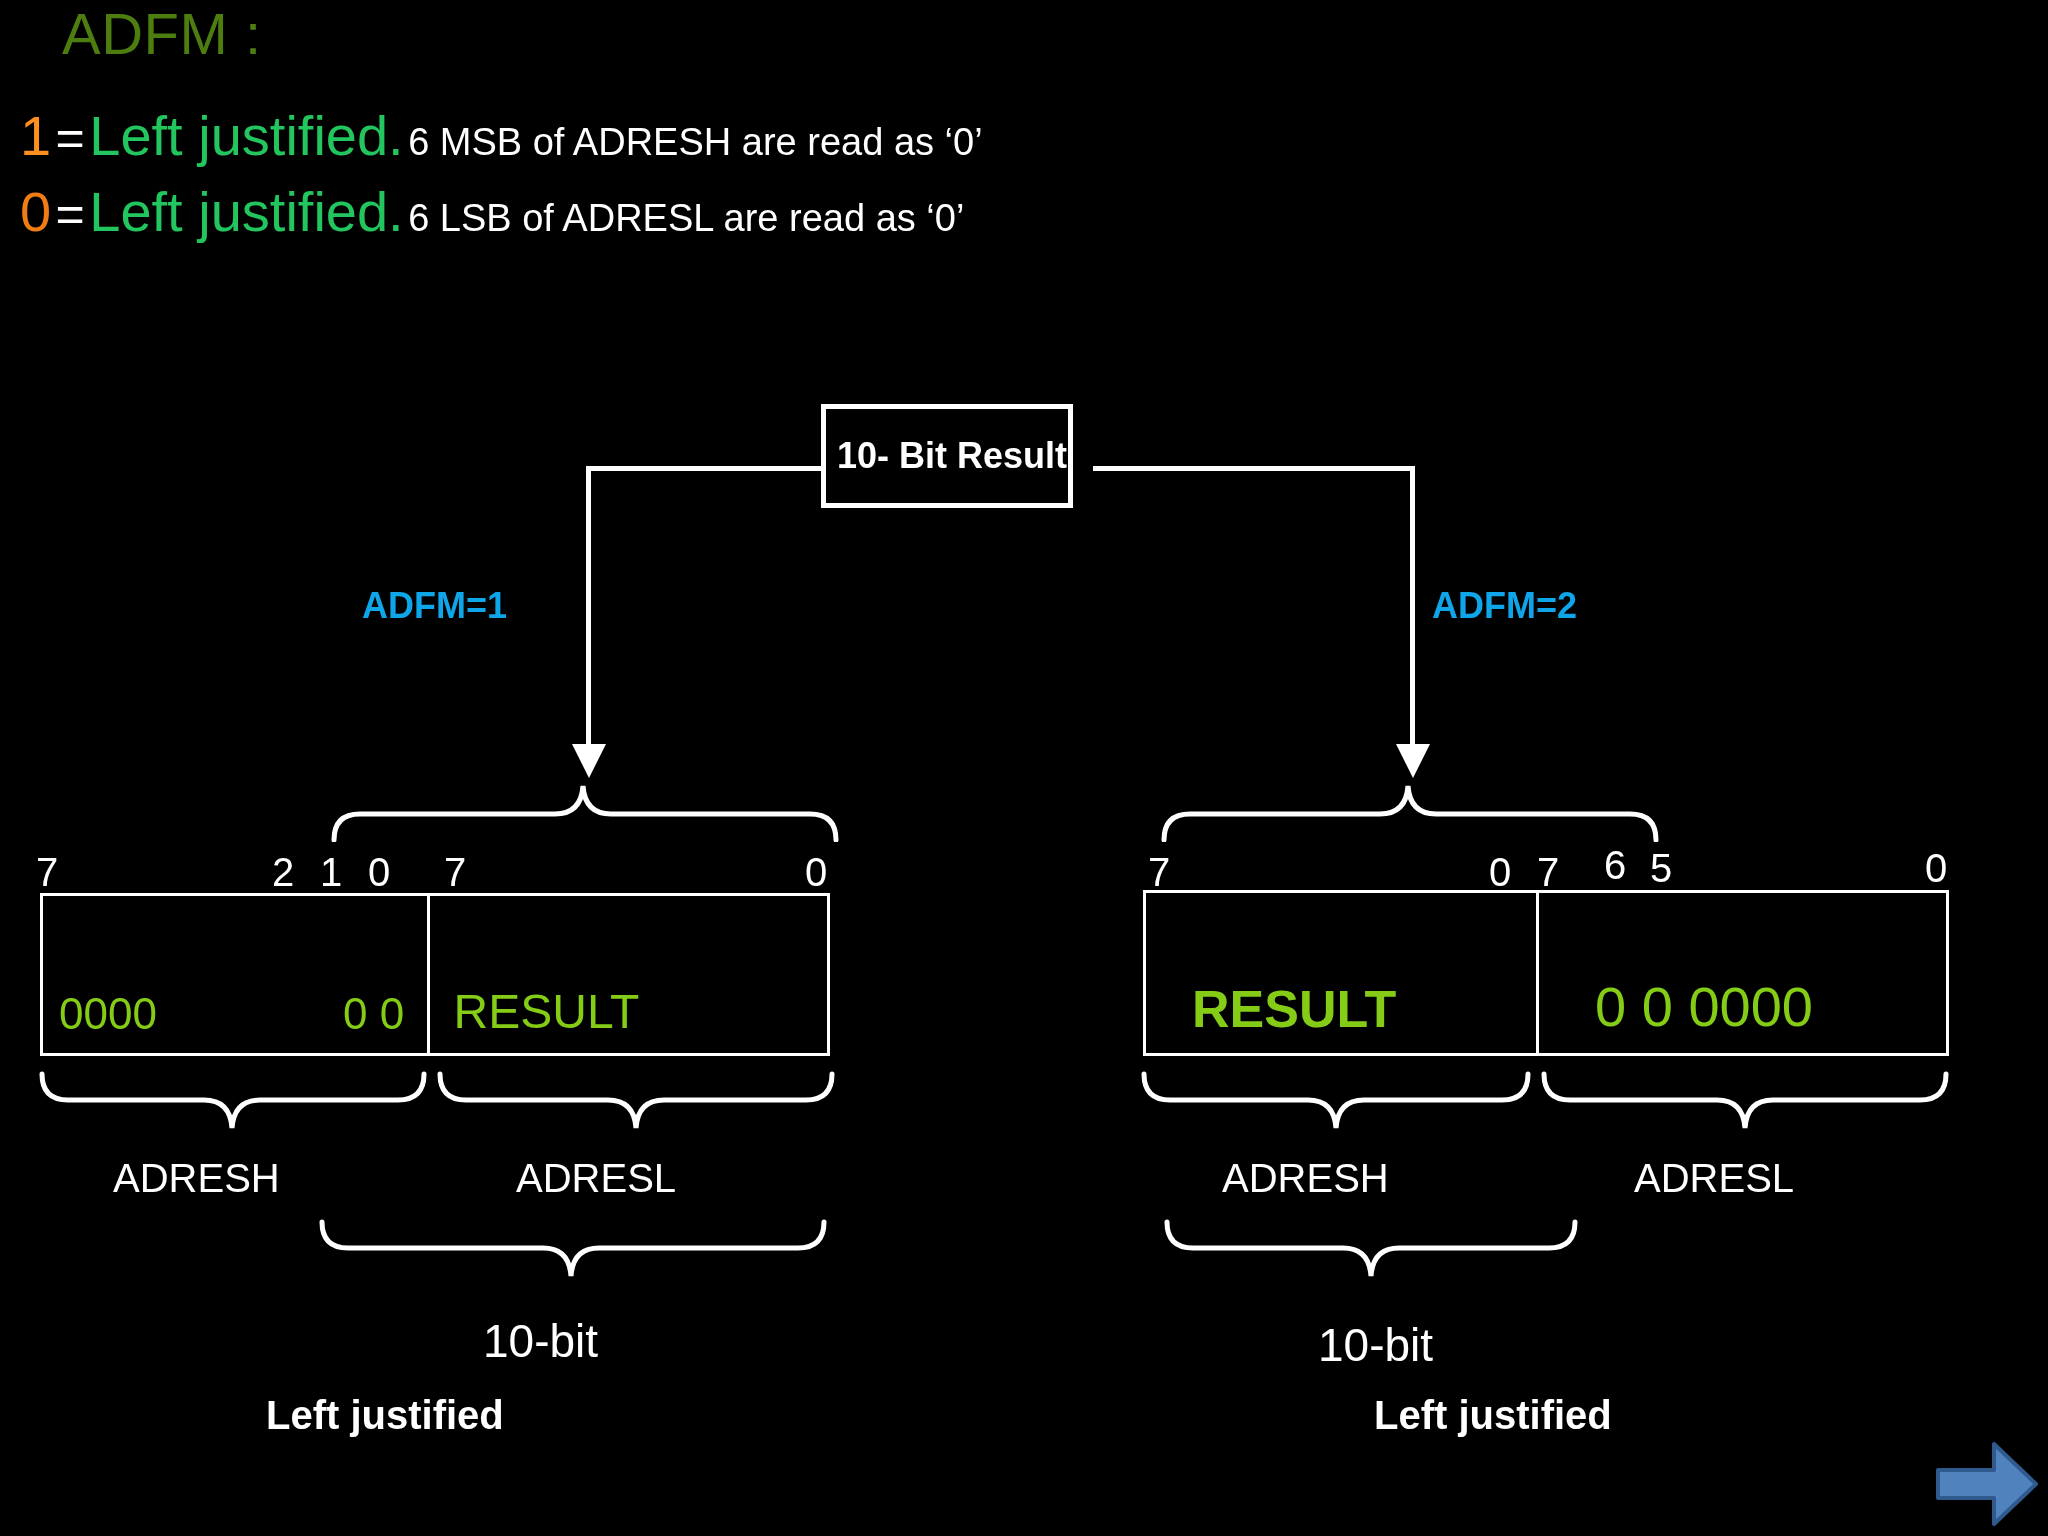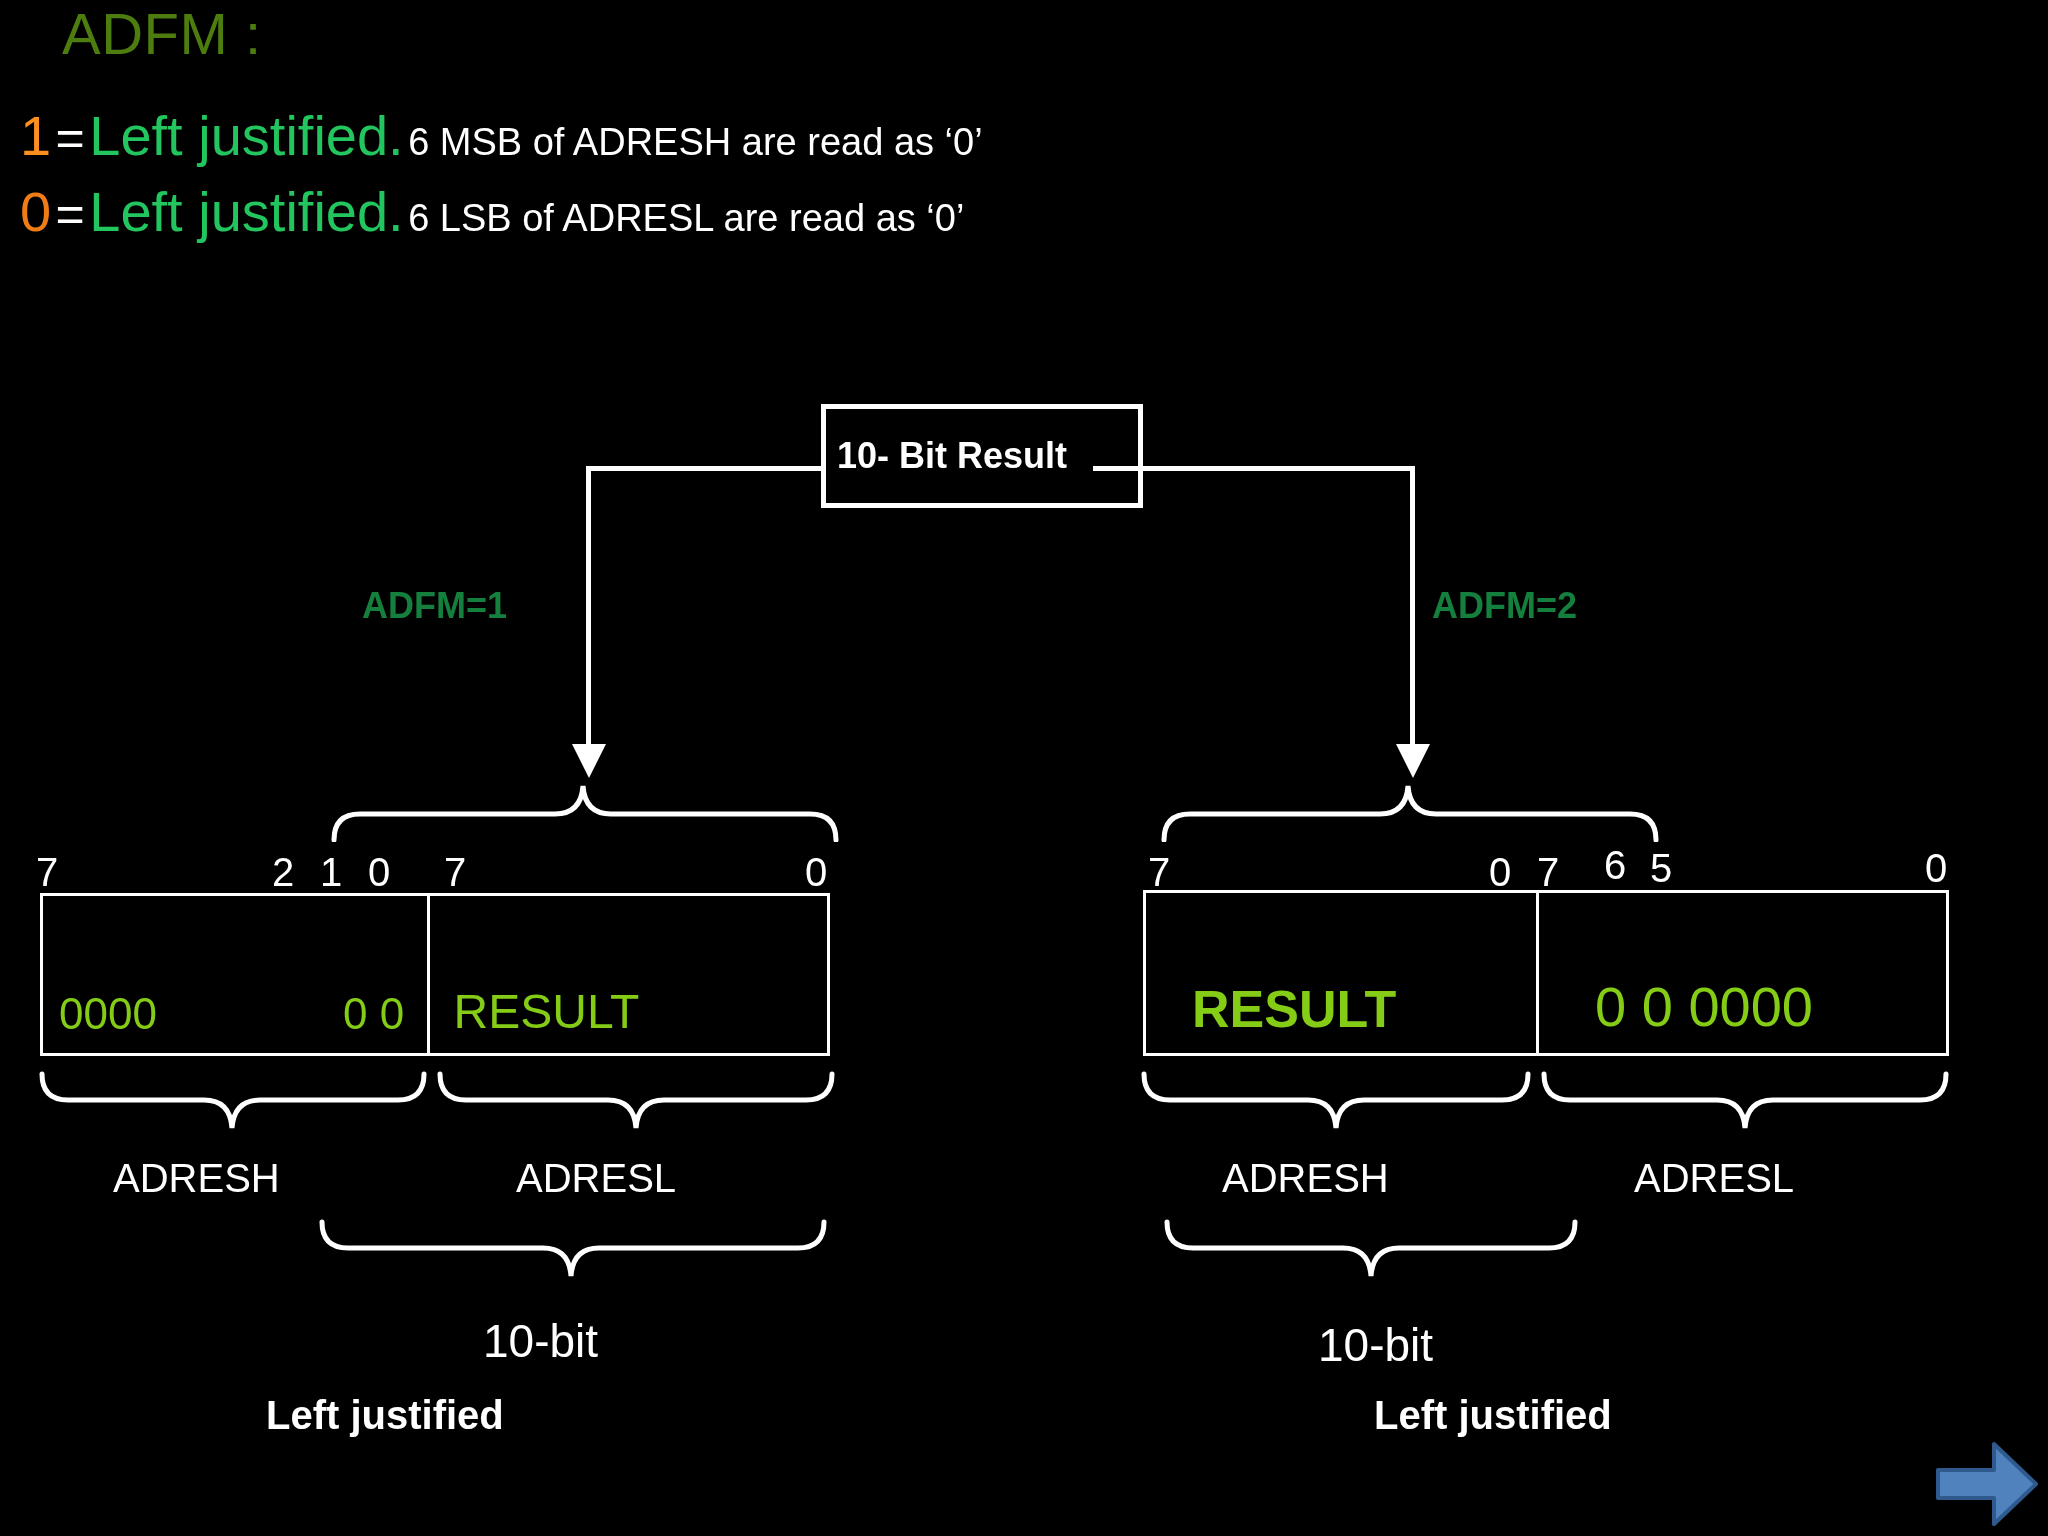--- a/index.html
+++ b/index.html
@@ -39,21 +39,21 @@
   .digit-zero { font-size: 56px; color: #f07c16; vertical-align: baseline; }
   .eq         { font-size: 50px; color: #ffffff; }
   .green      { font-size: 56px; color: #22c55e; }
   .small-white{ font-size: 38px; color: #ffffff; }
 
   
   .result-box {
     position: absolute;
     left: 821px;
     top: 404px;
-    width: 322px;
+    width: 252px;
     height: 104px;
     border: 5px solid #ffffff;
     box-sizing: border-box;
     display: flex;
     align-items: center;
   }
   .result-box-label {
     font-size: 36px;
     font-weight: bold;
     color: #ffffff;
@@ -75,21 +75,21 @@
     height: 0;
     border-left: 17px solid transparent;
     border-right: 17px solid transparent;
     border-top: 34px solid #ffffff;
   }
 
   .adfm-label {
     position: absolute;
     font-size: 36px;
     font-weight: bold;
-    color: #15803d;
+    color: #0ea5e9;
     white-space: nowrap;
   }
 
   
   .reg {
     position: absolute;
     box-sizing: border-box;
     border: 3px solid #ffffff;
     display: flex;
   }

